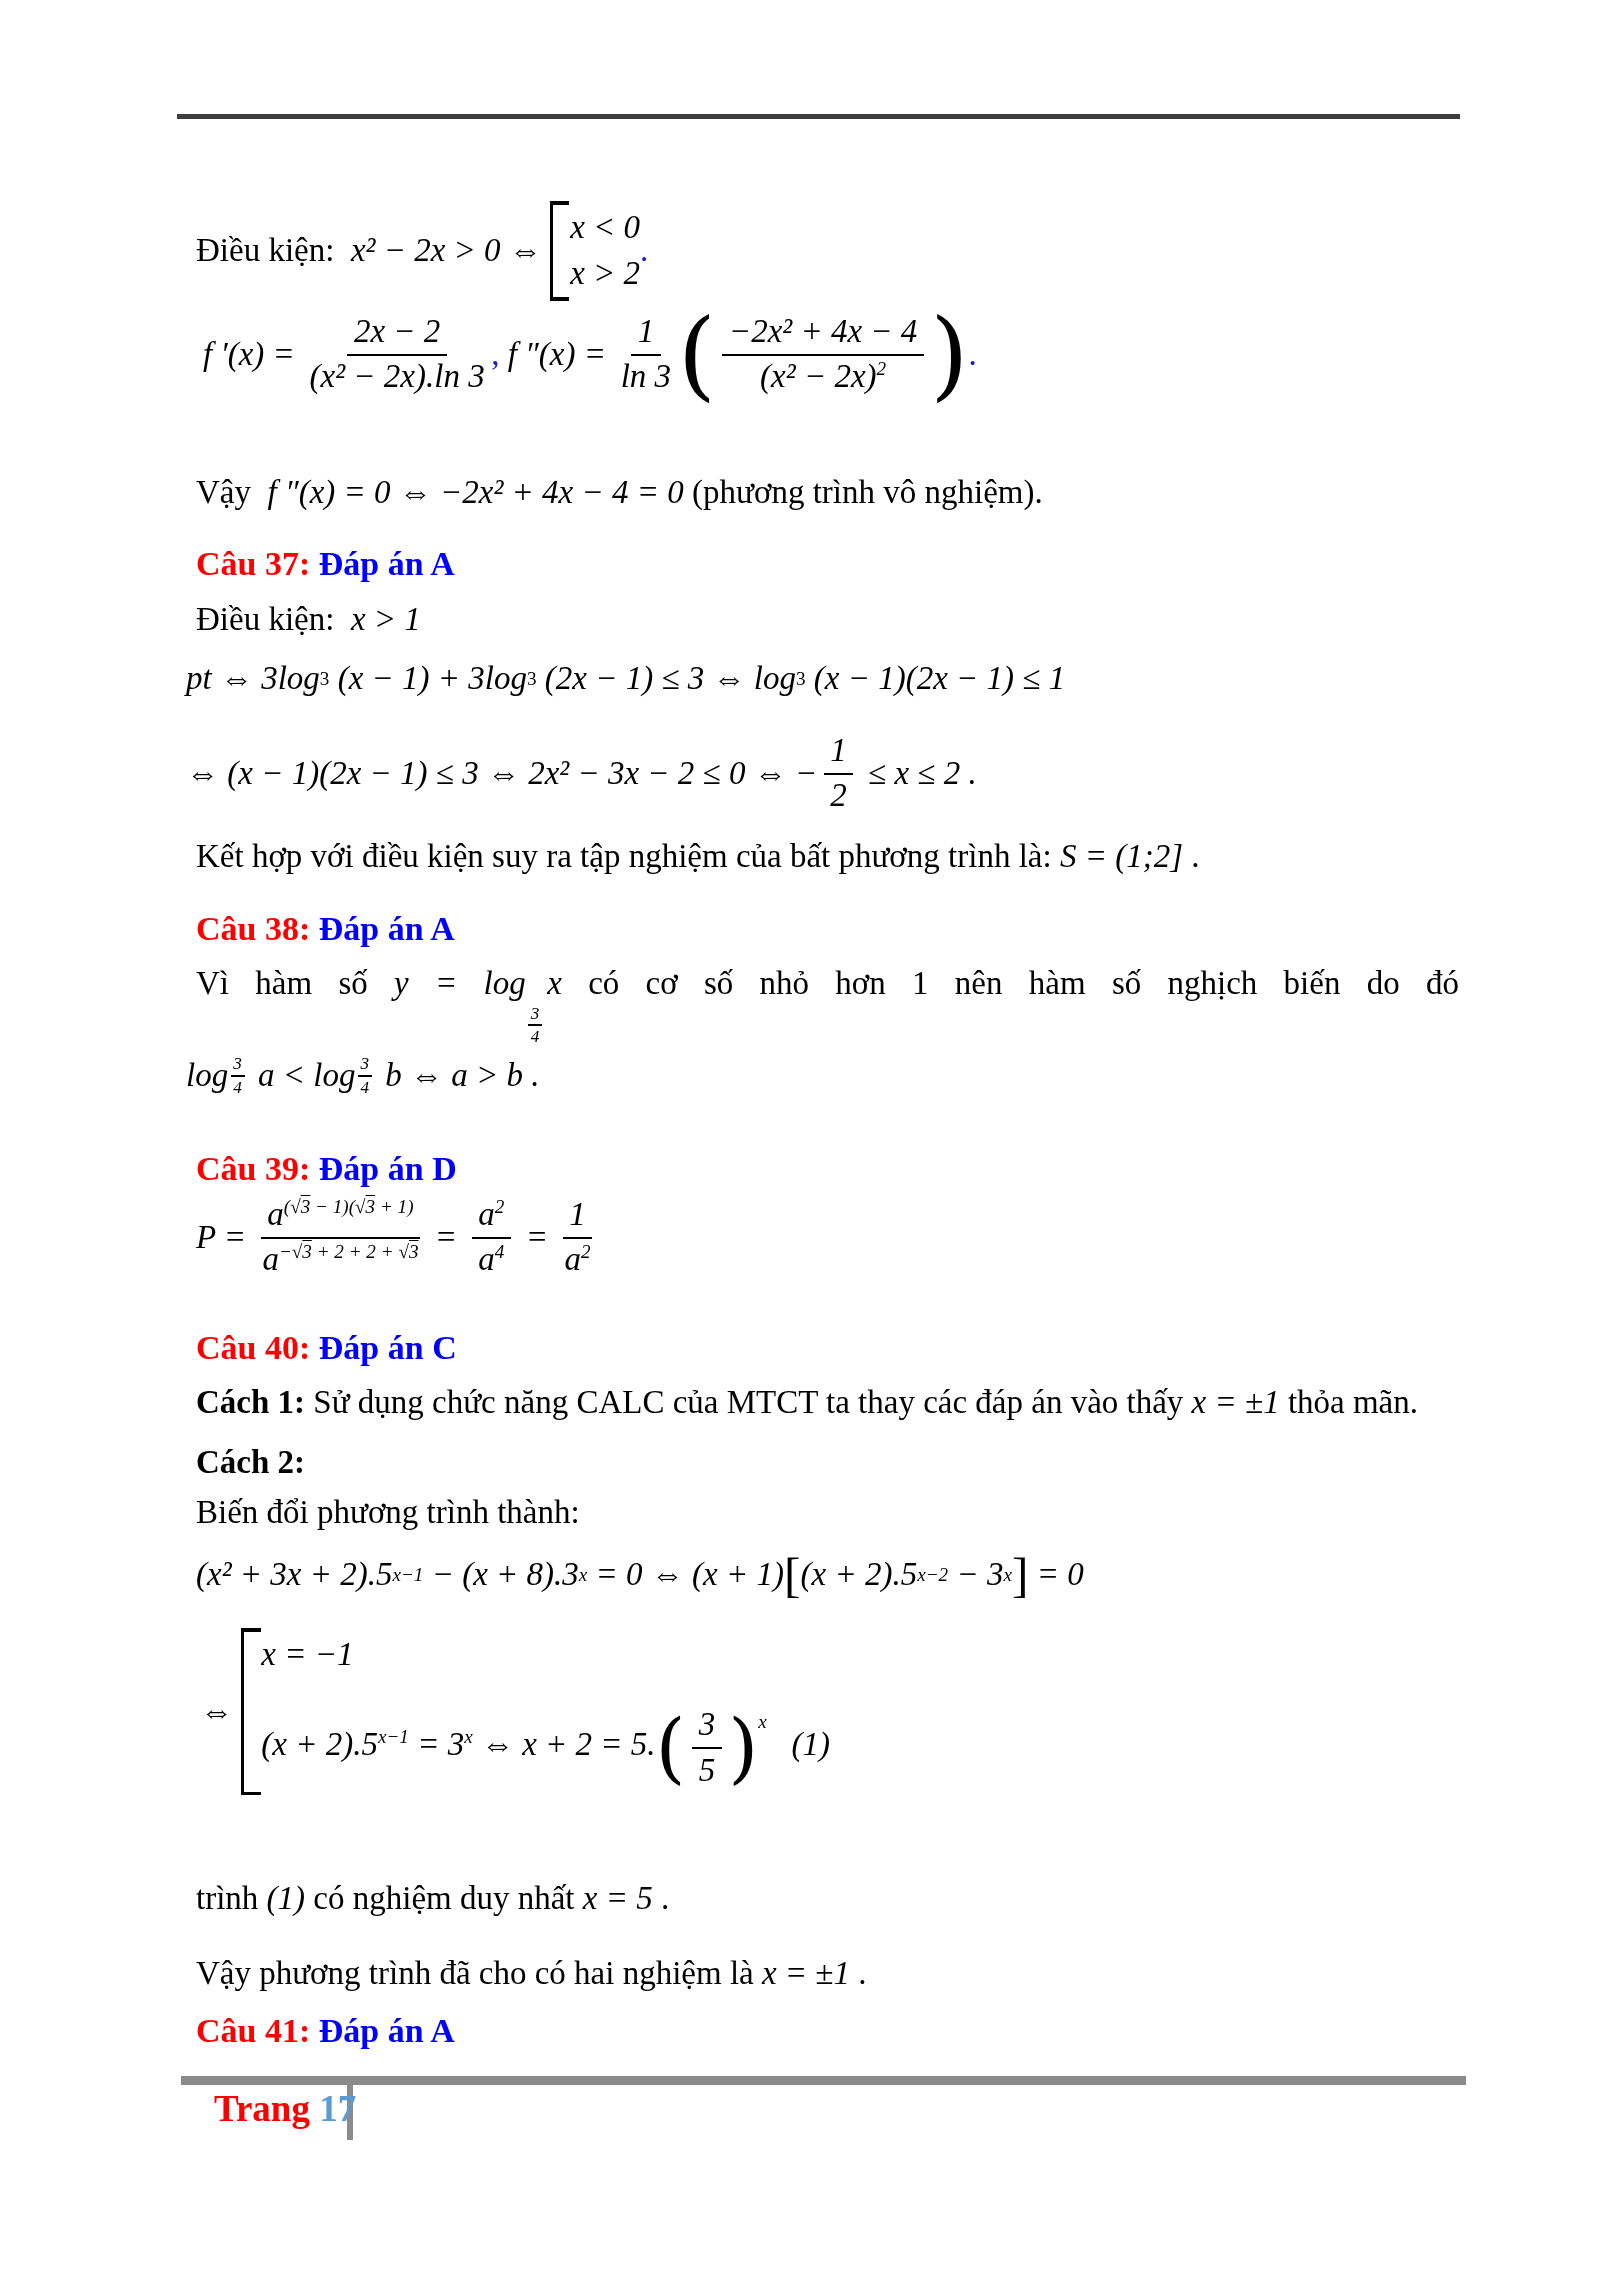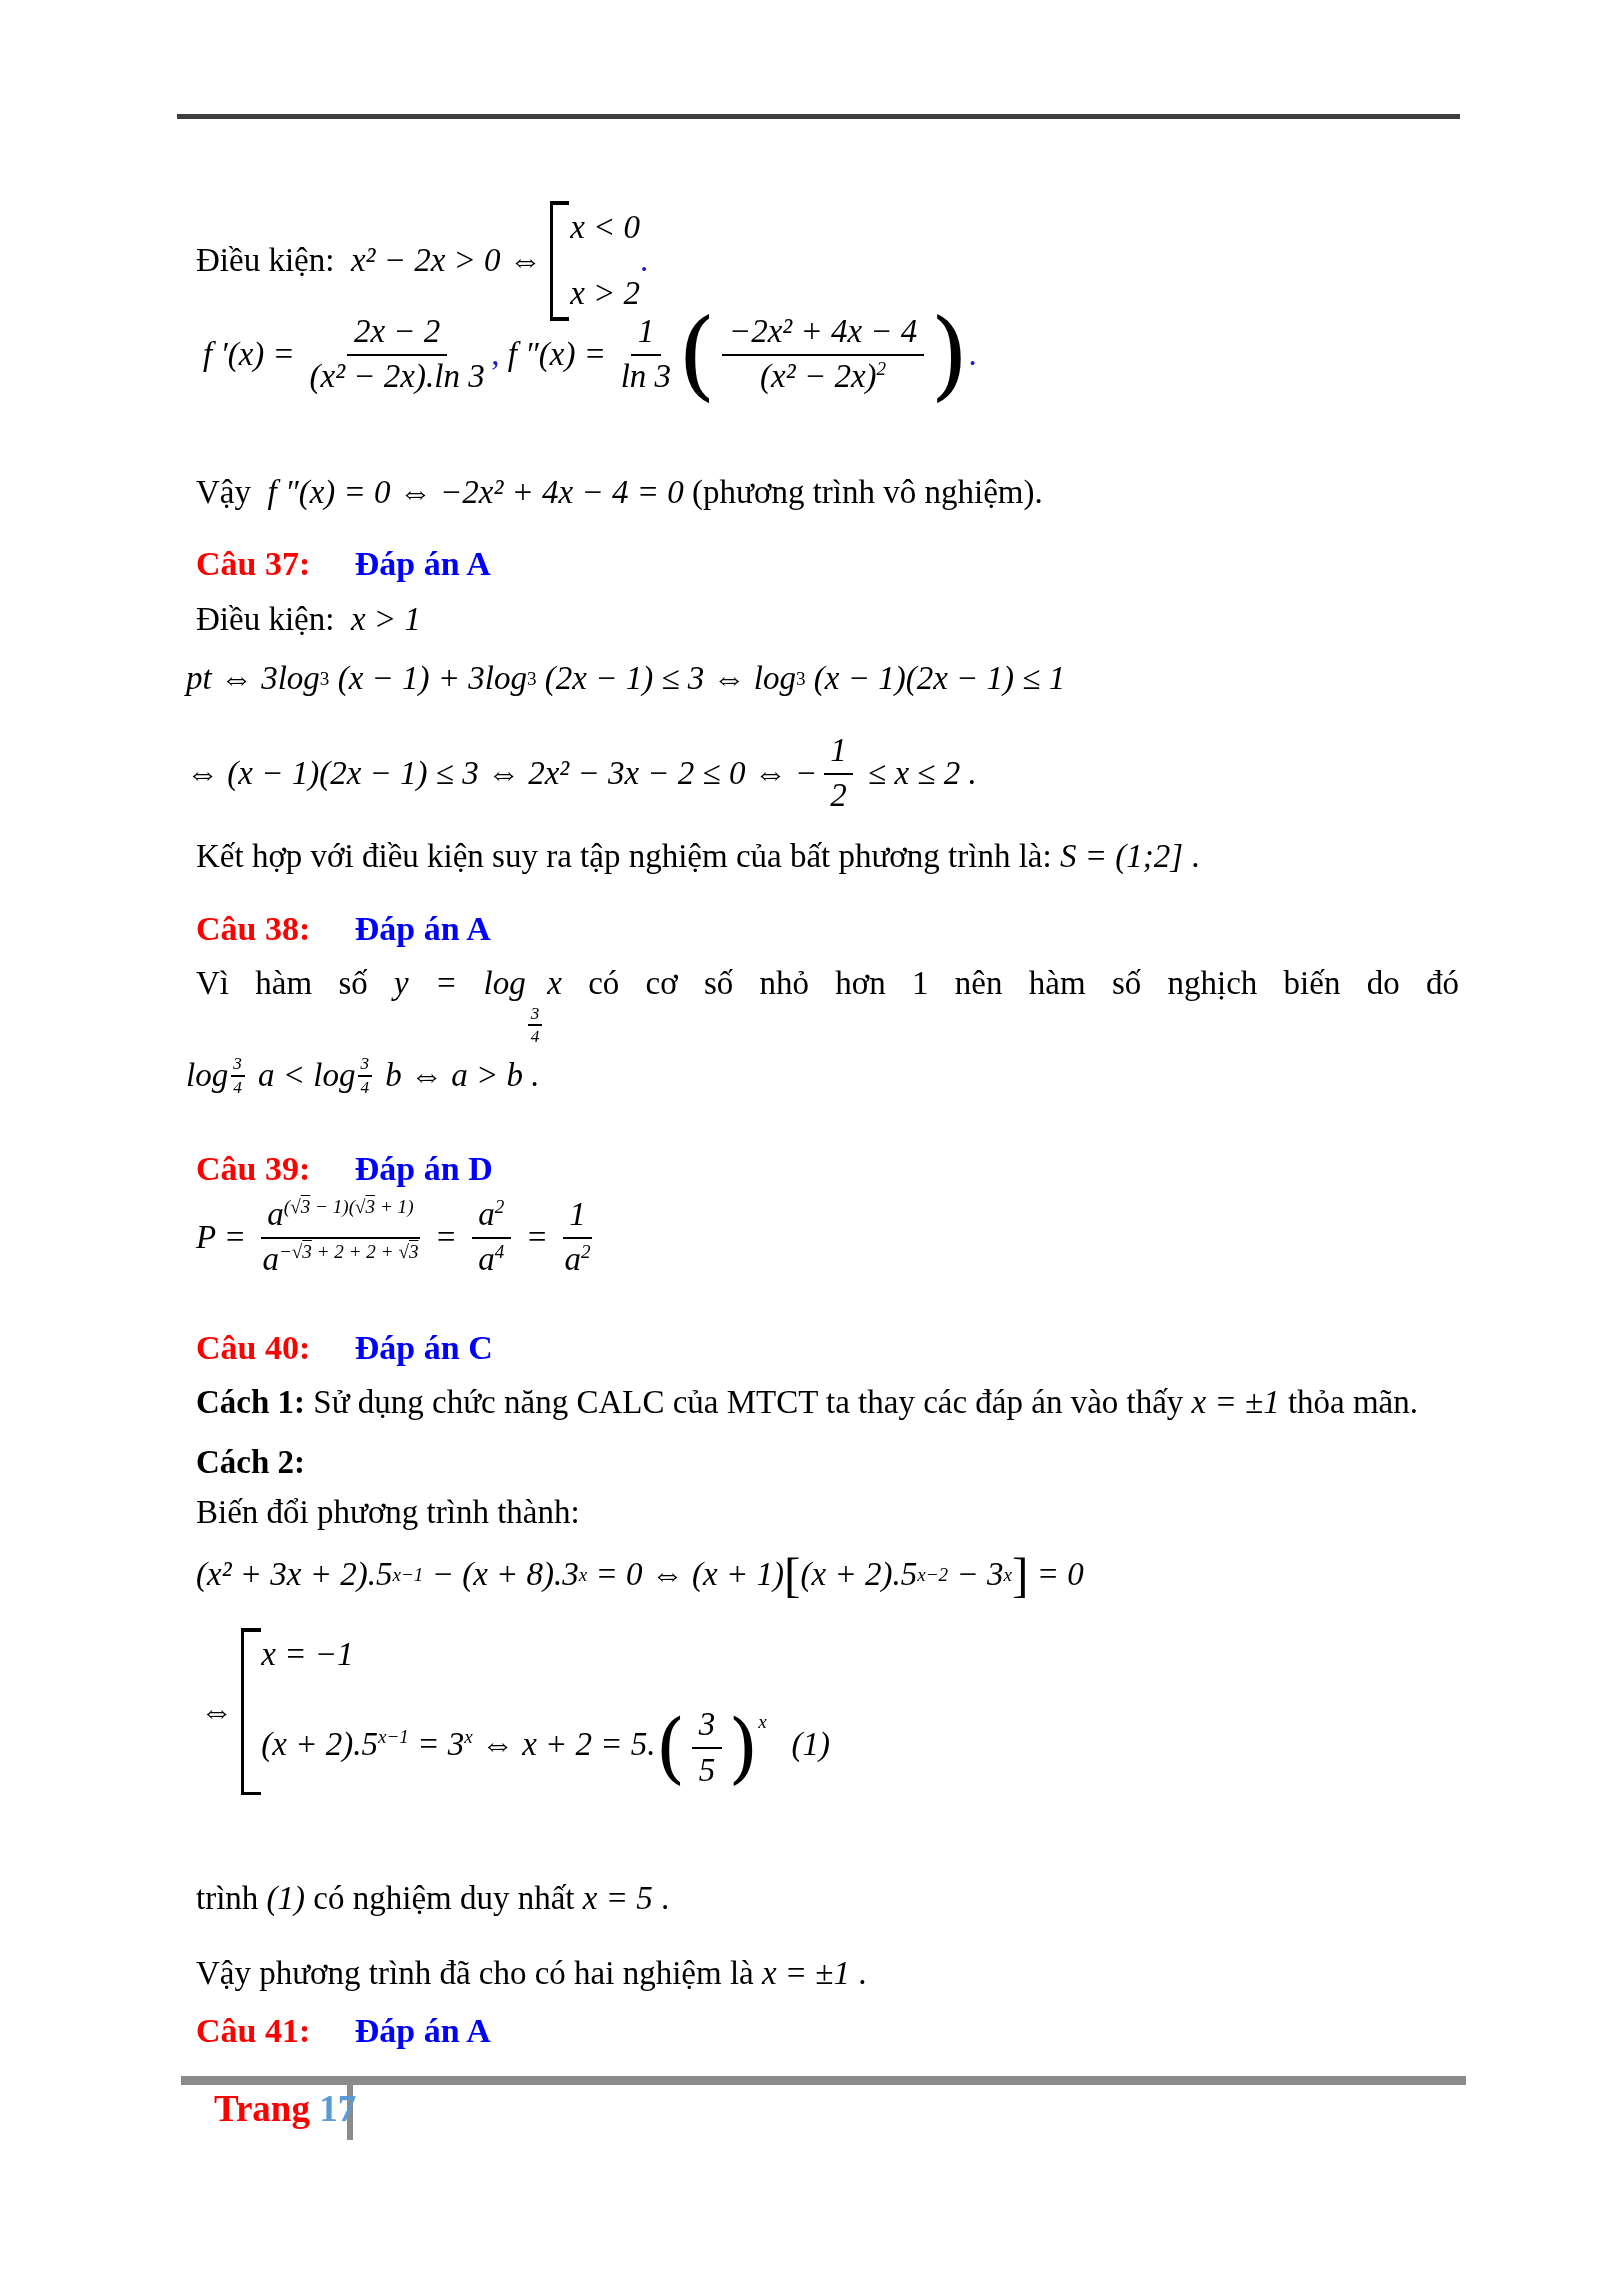--- a/index.html
+++ b/index.html
@@ -6,35 +6,35 @@
   .page {
     position:relative; width:1623px; height:2295px; background:#ffffff;
     font-family:"Liberation Serif","DejaVu Serif",serif;
     color:#000; font-size:33px; line-height:1.25;
   }
   .rule { position:absolute; background:#3e3e3e; }
   .line { position:absolute; display:flex; align-items:center; white-space:pre; }
   .para { position:absolute; display:block; white-space:normal; }
   .just { text-align:justify; text-align-last:justify; }
   .m { font-style:italic; }
-  .head { font-weight:bold; font-size:34px;gap:36px; }
+  .head { font-weight:bold; font-size:34px; }
   .hq { color:#ff0000; font-weight:bold; }
   .ha { color:#0000ff; font-weight:bold; }
   .lbl { font-weight:bold; }
   .blue { color:#1a1acc; }
   .frac { display:inline-flex; flex-direction:column; align-items:center; text-align:right;
           vertical-align:middle; line-height:1.15; margin:0 6.5px; }
   .frac .fn { border-bottom:2.6px solid currentColor; padding:0 6.5px 2.6px; }
   .frac .fd { padding-top:2.6px; }
   .cases { display:inline-flex; flex-direction:column; justify-content:space-between;
            border-left:3.3px solid currentColor; position:relative;
            padding:5.2px 0 5.2px 17px; vertical-align:middle; }
   .cases::before, .cases::after { content:""; position:absolute; left:-3.3px; width:19.6px; height:3.3px; background:currentColor; }
   .cases::before { top:-0.7px; } .cases::after { bottom:-0.7px; }
-  .cases-sm { row-gap:25px; }
+  .cases-sm { row-gap:5px; }
   .cases-lg { row-gap:31px; }
   .bp { display:inline-block; vertical-align:middle; line-height:0.82; font-style:normal;
         font-family:"DejaVu Serif",serif; font-weight:400; }
   .bbr { font-size:1.5em; vertical-align:middle; line-height:1; font-style:normal; }
   sup { font-size:0.58em; }
   sub { font-size:0.58em; }
   .hi { vertical-align:1.4em; font-size:0.58em; }
   .ovl { text-decoration:overline; }
   .lgb { display:inline-flex; flex-direction:column; align-items:center; font-size:0.52em;
          line-height:1; vertical-align:-1.45em; font-style:italic; margin:0 5.2px 0 2.6px; }

